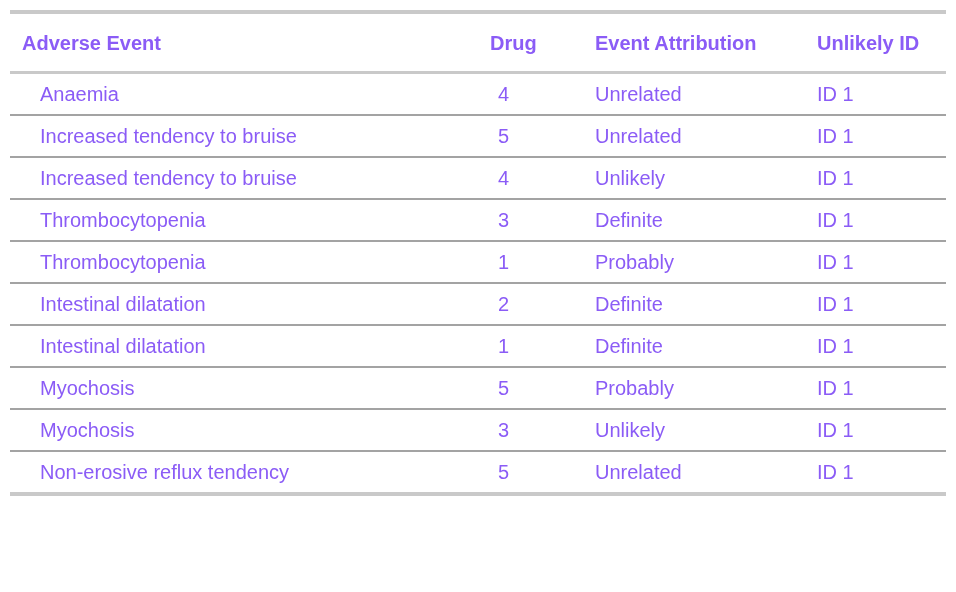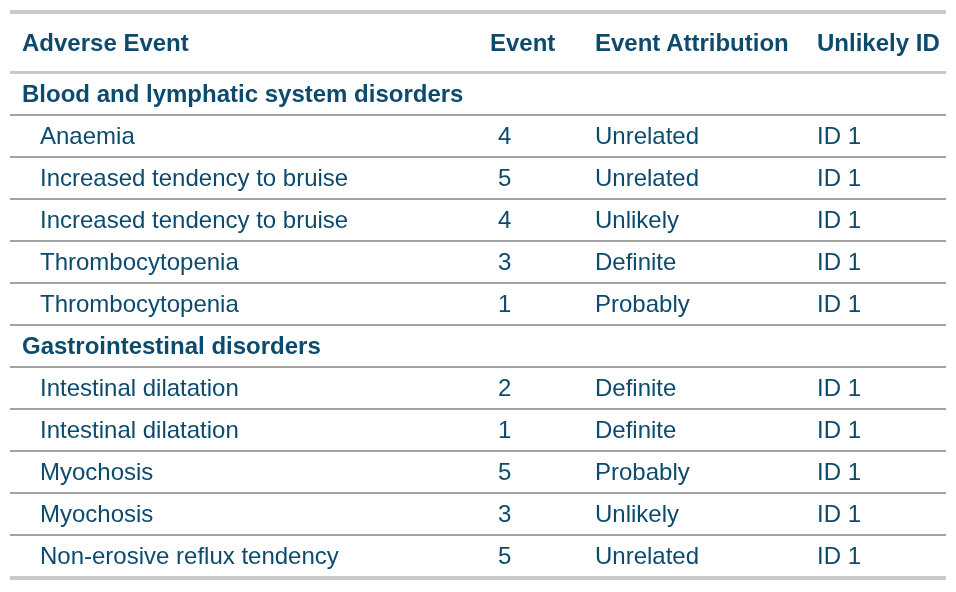--- a/index.html
+++ b/index.html
@@ -8,22 +8,22 @@
     height: 592px;
     background: #ffffff;
     font-family: "Liberation Sans", sans-serif;
     overflow: hidden;
   }
   .ae-table {
     margin: 10px 10px 0 10px;
     width: 936px;
     border-top: 4px solid #c9c9c9;
     border-bottom: 4px solid #c9c9c9;
-    color: #0c4a6e;
-    font-size: 24px;
+    color: #8b5cf6;
+    font-size: 20px;
     line-height: 26px;
   }
   .row {
     display: grid;
     grid-template-columns: 480px 103px 222px 1fr;
     align-items: center;
   }
   .header-row {
     padding: 16px 0 15px 0;
     border-bottom: 3px solid #c9c9c9;
@@ -50,28 +50,25 @@
   .cell.patient{ padding-left: 2px; }
   .group-row .cell.event { grid-column: 1 / span 4; }
 </style>
 </head>
 <body>
 
 <div class="ae-table">
 
   <div class="row header-row">
     <div class="cell event">Adverse Event</div>
-    <div class="cell grade">Event</div>
+    <div class="cell grade">Drug</div>
     <div class="cell attr">Event Attribution</div>
     <div class="cell patient">Unlikely ID</div>
   </div>
 
-  <div class="row body-row group-row">
-    <div class="cell event">Blood and lymphatic system disorders</div>
-  </div>
 
   <div class="row body-row data-row">
     <div class="cell event">Anaemia</div>
     <div class="cell grade">4</div>
     <div class="cell attr">Unrelated</div>
     <div class="cell patient">ID 1</div>
   </div>
 
   <div class="row body-row data-row">
     <div class="cell event">Increased tendency to bruise</div>
@@ -94,23 +91,20 @@
     <div class="cell patient">ID 1</div>
   </div>
 
   <div class="row body-row data-row">
     <div class="cell event">Thrombocytopenia</div>
     <div class="cell grade">1</div>
     <div class="cell attr">Probably</div>
     <div class="cell patient">ID 1</div>
   </div>
 
-  <div class="row body-row group-row">
-    <div class="cell event">Gastrointestinal disorders</div>
-  </div>
 
   <div class="row body-row data-row">
     <div class="cell event">Intestinal dilatation</div>
     <div class="cell grade">2</div>
     <div class="cell attr">Definite</div>
     <div class="cell patient">ID 1</div>
   </div>
 
   <div class="row body-row data-row">
     <div class="cell event">Intestinal dilatation</div>

